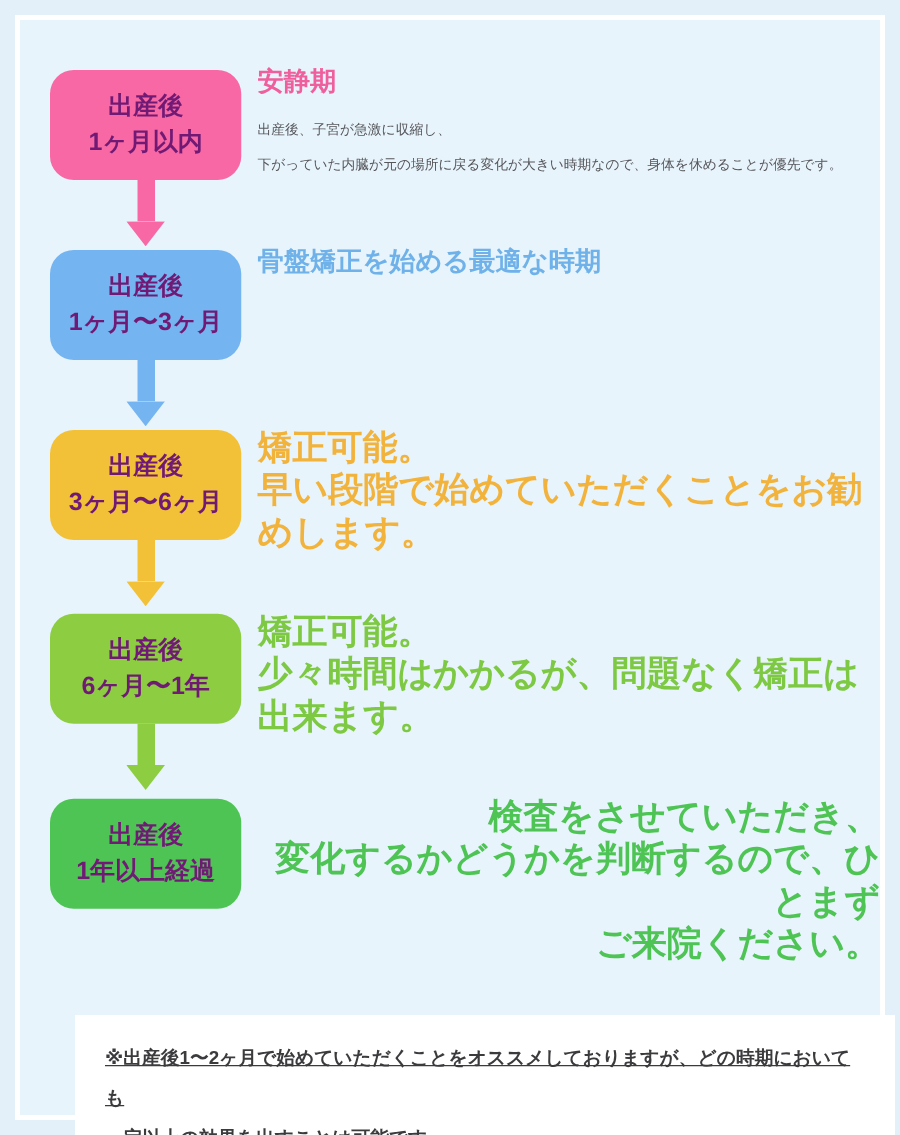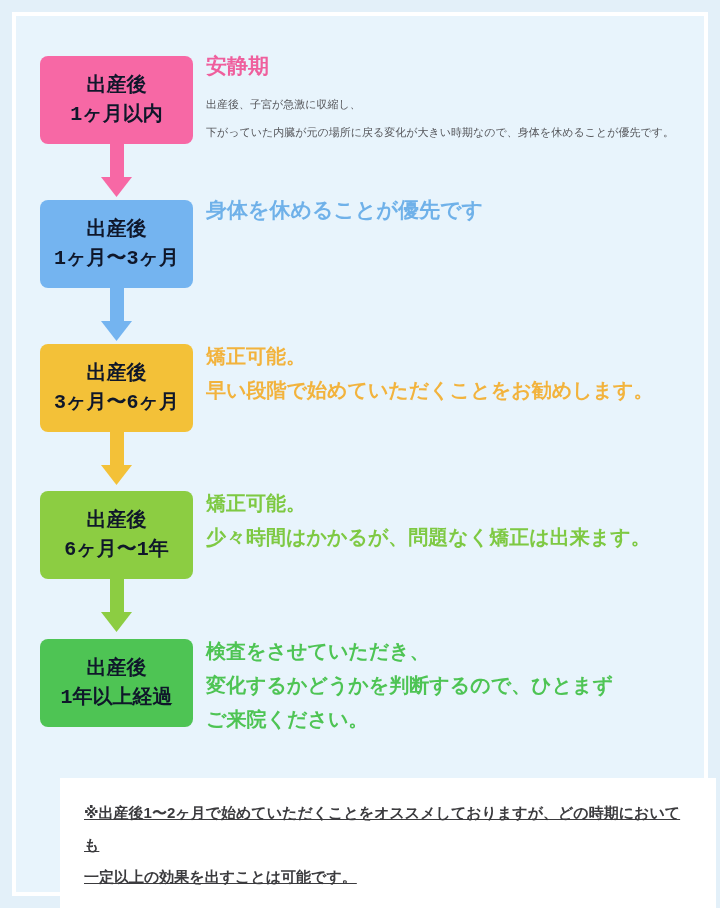--- a/index.html
+++ b/index.html
@@ -27,31 +27,30 @@
     width: 153px;
     margin-right: 13px;
     flex: 0 0 153px;
     display: flex;
     flex-direction: column;
     align-items: center;
   }
   .period-box {
     width: 153px;
     height: 88px;
-    border-radius: 8px;
-    color: #0f172a;
+    border-radius: 19px;
+    color: #701a75;
     font-weight: bold;
     font-size: 20px;
     line-height: 29px;
     display: flex;
     align-items: center;
     justify-content: center;
     text-align: center;
     white-space: pre-line;
-    font-family: Liberation Mono, monospace;
   }
   .arrow { height: 56px; display: flex; flex-direction: column; align-items: center; }
   .arrow-stem { width: 14px; height: 33px; }
   .arrow-head {
     width: 31px;
     height: 20px;
     clip-path: polygon(0 0, 100% 0, 50% 100%);
   }
   .text-col { padding-top: 0; width: 500px; }
   .step-title {
@@ -61,26 +60,25 @@
     line-height: 23px;
   }
   .step-body {
     font-size: 11px;
     line-height: 28px;
     color: #56575b;
     width: 497px;
     white-space: pre-line;
   }
   .step-message {
-    font-size: 20px;
+    font-size: 28px;
     font-weight: bold;
     line-height: 34px;
     margin-top: -3px;
     white-space: pre-line;
-    font-family: Liberation Mono, monospace;
   }
   .step-4 { margin-top: 3px; }
   .step-5 { margin-top: 4px; }
   .note-box {
     margin: 40px 0 0 20px;
     width: 656px;
     background: #ffffff;
     padding: 19px 24px;
   }
   .note-text {
@@ -115,21 +113,21 @@
   <div class="step step-2">
     <div class="left-col">
       <div class="period-box" style="background-color: rgb(116, 180, 240);">出産後
 1ヶ月〜3ヶ月</div>
       <div class="arrow">
         <div class="arrow-stem" style="background-color: rgb(116, 180, 240);"></div>
         <div class="arrow-head" style="background-color: rgb(116, 180, 240);"></div>
       </div>
     </div>
     <div class="text-col">
-      <div class="step-title" style="color: rgb(111, 177, 233);">身体を休めることが優先です</div>
+      <div class="step-title" style="color: rgb(111, 177, 233);">骨盤矯正を始める最適な時期</div>
     </div>
   </div>
 
   <div class="step step-3">
     <div class="left-col">
       <div class="period-box" style="background-color: rgb(243, 193, 56);">出産後
 3ヶ月〜6ヶ月</div>
       <div class="arrow">
         <div class="arrow-stem" style="background-color: rgb(243, 193, 56);"></div>
         <div class="arrow-head" style="background-color: rgb(243, 193, 56);"></div>
@@ -155,21 +153,21 @@
 少々時間はかかるが、問題なく矯正は出来ます。</div>
     </div>
   </div>
 
   <div class="step step-5">
     <div class="left-col">
       <div class="period-box" style="background-color: rgb(78, 196, 84);">出産後
 1年以上経過</div>
     </div>
     <div class="text-col">
-      <div class="step-message" style="color: rgb(78, 196, 84);">検査をさせていただき、
+      <div class="step-message" style="color: rgb(78, 196, 84); text-align: right;">検査をさせていただき、
 変化するかどうかを判断するので、ひとまず
 ご来院ください。</div>
     </div>
   </div>
 
   <div class="note-box">
     <div class="note-text" style="color: rgb(59, 59, 62); text-decoration: underline;">※出産後1〜2ヶ月で始めていただくことをオススメしておりますが、どの時期においても
 一定以上の効果を出すことは可能です。</div>
   </div>
 

